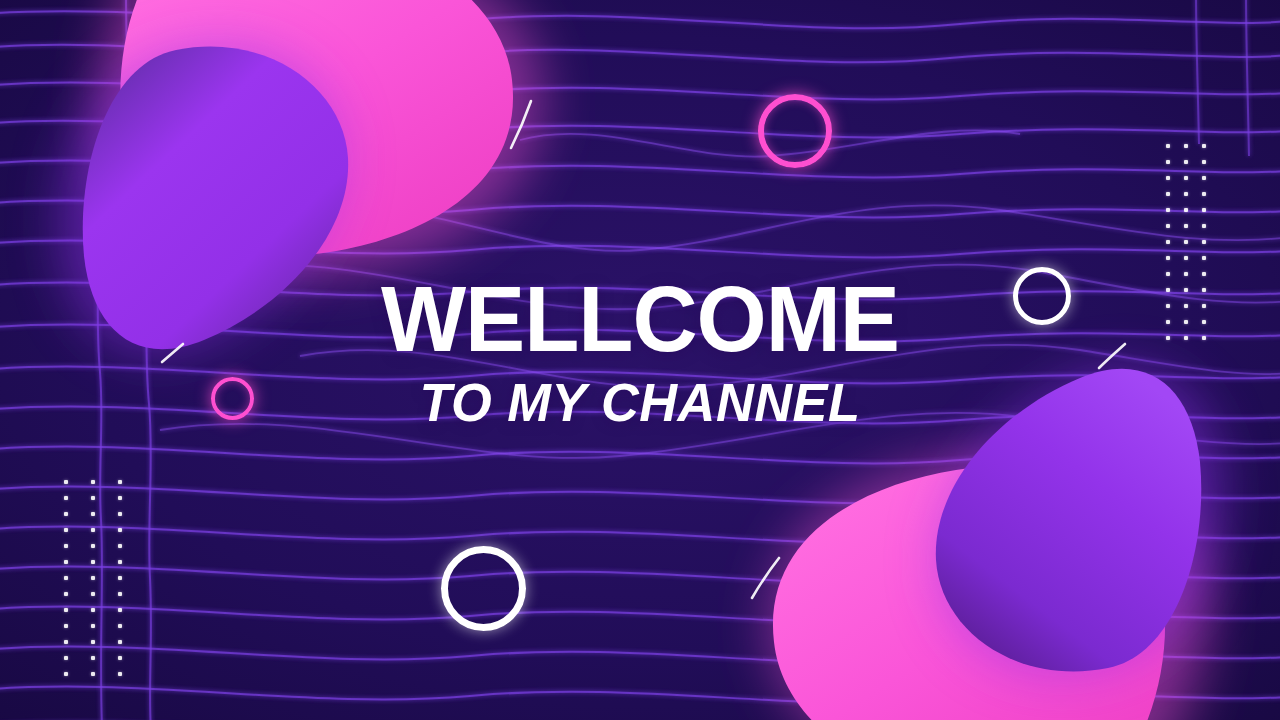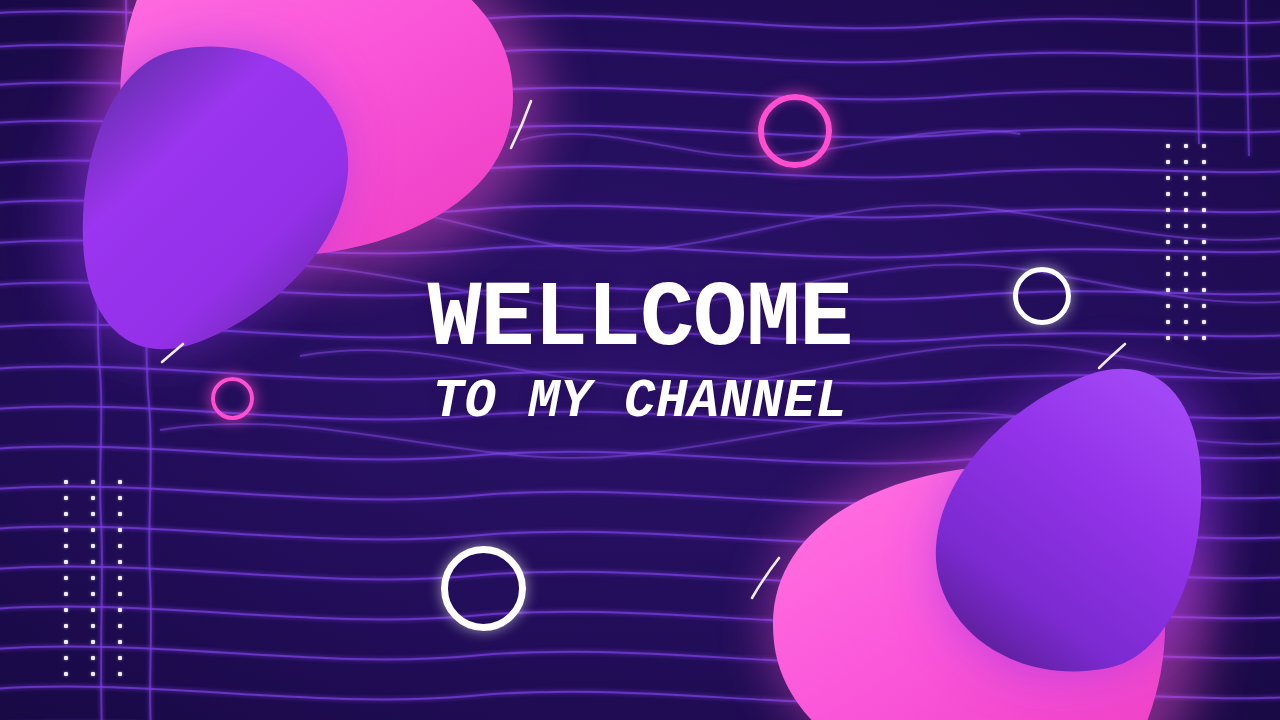--- a/index.html
+++ b/index.html
@@ -2,21 +2,21 @@
 <html><head>
 <meta charset="utf-8">
 <style>
   * { margin:0; padding:0; box-sizing:border-box; }
   html,body { background:#0d0524; }
   .stage {
     position:relative;
     width:1280px; height:720px;
     overflow:hidden;
     background:#1f0c56;
-    font-family:Liberation Mono, monospace;
+    font-family:Liberation Sans, sans-serif;
   }
   .layer { position:absolute; inset:0; }
   .layer svg { display:block; width:1280px; height:720px; }
 
   
   .text-block {
     position:absolute;
     left:0; right:0;
     top:276px;
     text-align:center;

